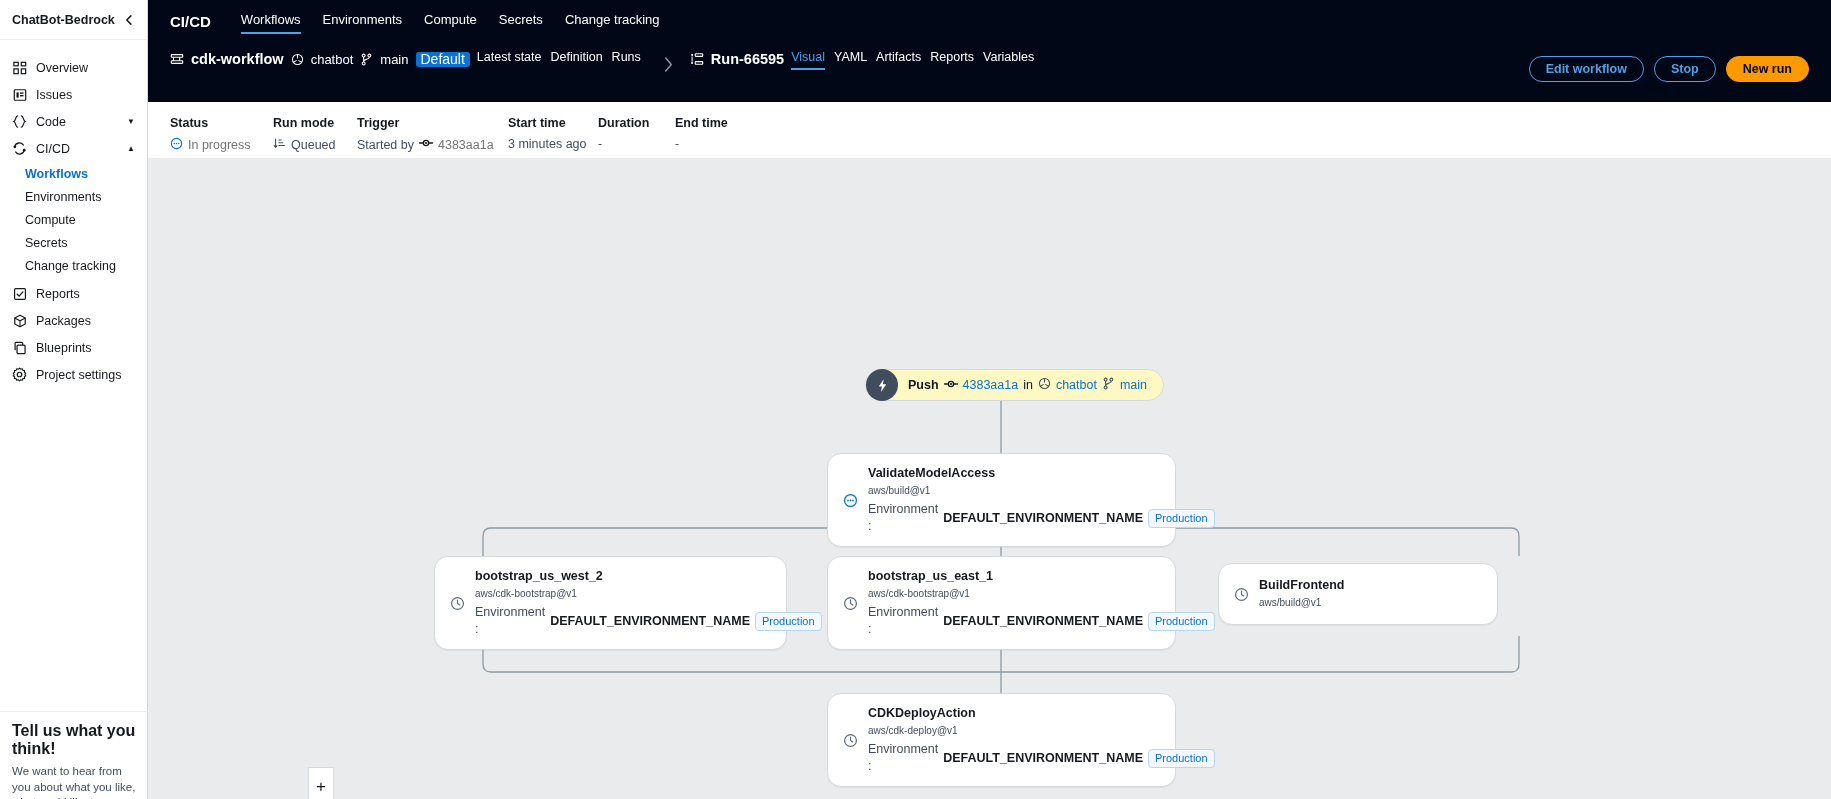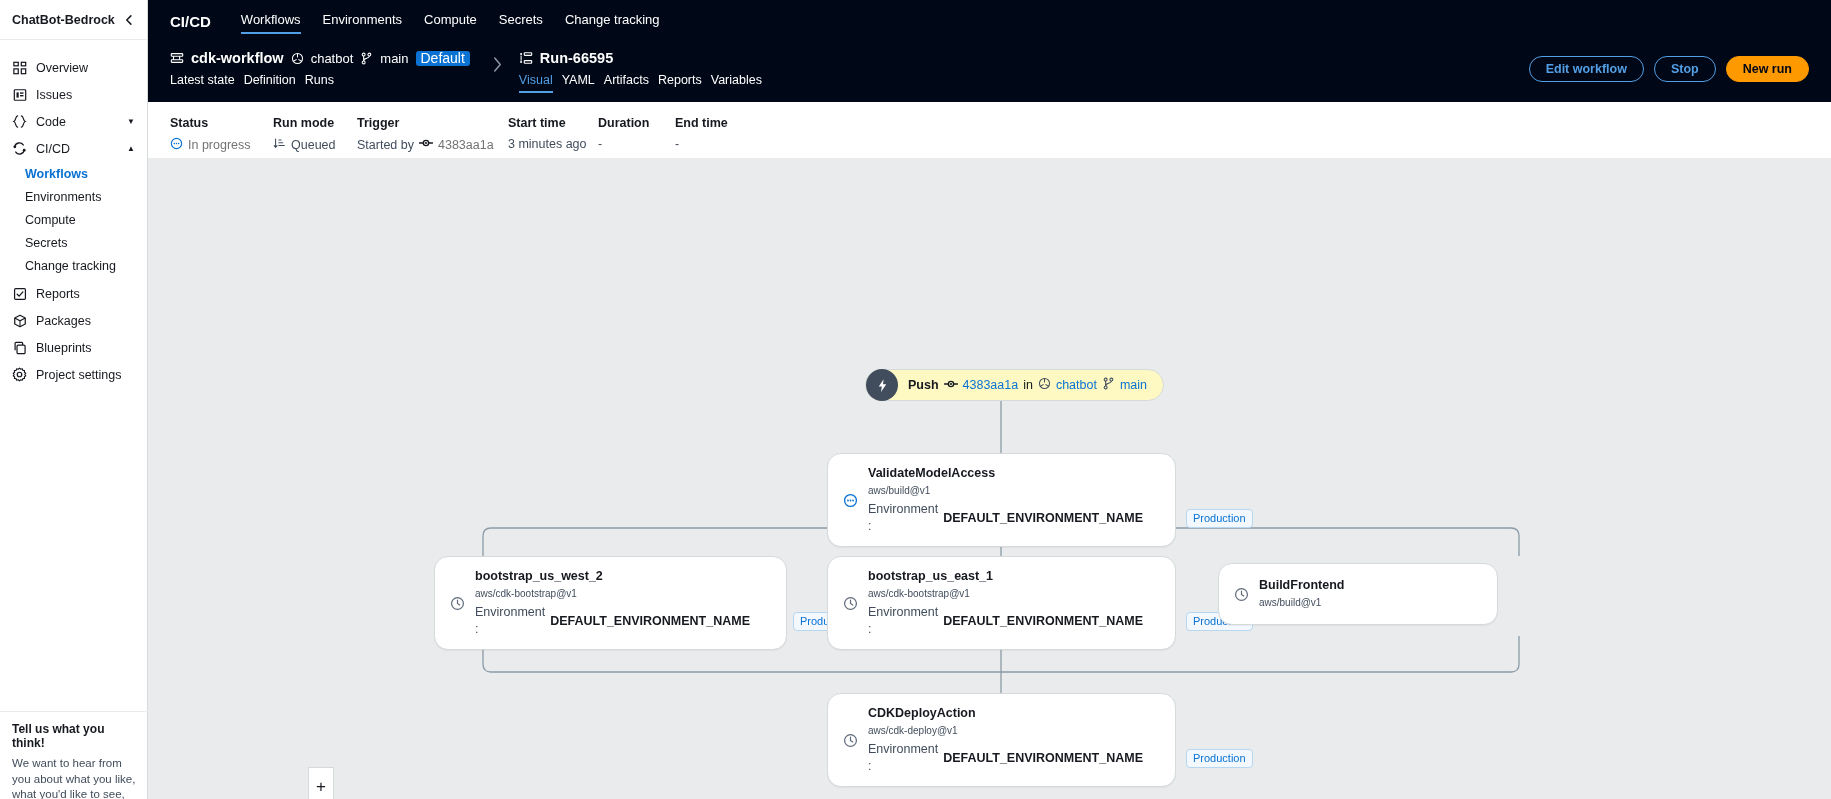--- a/index.html
+++ b/index.html
@@ -44,21 +44,21 @@
   .sb-sub {
     display: flex; align-items: center; height: 23px;
     padding-left: 25px; font-size: 12.5px; color: #16191f; cursor: pointer;
   }
   .sb-sub.active { color: #0972d3; font-weight: bold; }
   .sb-feedback {
     position: absolute; left: 0; bottom: 0; width: 148px;
     padding: 10px 12px 0 12px; border-top: 1px solid #e9ebed;
     height: 88px; overflow: hidden;
   }
-  .fb-title { font-size: 12px; font-weight: bold; color: #16191f; margin-bottom: 6px; }
+  .fb-title { font-size: 16px; font-weight: bold; color: #16191f; margin-bottom: 6px; }
   .fb-body { font-size: 11.5px; color: #414d5c; line-height: 1.35; }
 
   
   .main { flex: 1; display: flex; flex-direction: column; min-width: 0; }
 
   
   .topnav {
     height: 42px; background: #000716; display: flex; align-items: center;
     padding: 0 22px; gap: 22px; flex: 0 0 42px;
   }
@@ -70,21 +70,21 @@
   .topnav .tn-item.active::after {
     content:""; position: absolute; left: 0; right: 0; bottom: -3px;
     height: 2px; background: #539fe5;
   }
 
   
   .runhead {
     background: #000716; flex: 0 0 60px; display: flex;
     align-items: flex-start; padding: 8px 22px 0 22px; position: relative;
   }
-  .rh-block { display: flex; flex-direction: column; gap: 7px; }
+  .rh-block { display: flex; flex-direction: row; gap: 7px; }
   .rh-line1 { display: flex; align-items: center; gap: 7px; }
   .rh-wf-icon, .rh-run-icon { color:#fff; display:flex; align-items:center; }
   .rh-title { font-size: 14.5px; font-weight: bold; color: #fff; }
   .rh-meta { font-size: 13px; color: #fff; display:flex; align-items:center; gap:5px; }
   .rh-badge {
     background: #0972d3; color: #fff; font-size: 14px; border-radius: 3px;
     padding: 1px 5px; line-height: 13px;
   }
   .rh-tabs { display: flex; gap: 9px; }
   .rh-tab {
@@ -126,21 +126,21 @@
   }
   .node-body { display: flex; align-items: center; padding: 11px 14px; gap: 10px; }
   .node-ico { width: 16px; height: 16px; flex: 0 0 16px; display:flex; align-items:center; justify-content:center; }
   .node-txt { display: flex; flex-direction: column; gap: 2px; min-width: 0; }
   .node-name { font-size: 12.5px; font-weight: bold; color: #16191f; line-height: 16px; }
   .node-action { font-size: 10px; color: #414d5c; line-height: 16px; }
   .node-env { font-size: 12.5px; color: #414d5c; display: flex; align-items: center; gap: 5px; line-height: 17px; }
   .node-env b { color: #16191f; }
   .env-badge {
     border: 1px solid #b6d7f2; background: #f2f8fd; color: #0972d3;
-    font-size: 11px; border-radius: 4px; padding: 1px 6px; line-height: 15px; margin-left: 38px;
+    font-size: 11px; border-radius: 4px; padding: 1px 6px; line-height: 15px;
   }
   
   .trigger {
     position: absolute; background: #fef9c3; border: 1px solid #d5dbdb;
     border-radius: 19px; display: flex; align-items: center;
     padding: 0 16px 0 0; height: 32px; z-index: 3;
   }
   .trig-circle {
     width: 32px; height: 32px; border-radius: 50%; background: #414d5c;
     display: flex; align-items: center; justify-content: center; flex: 0 0 32px;

